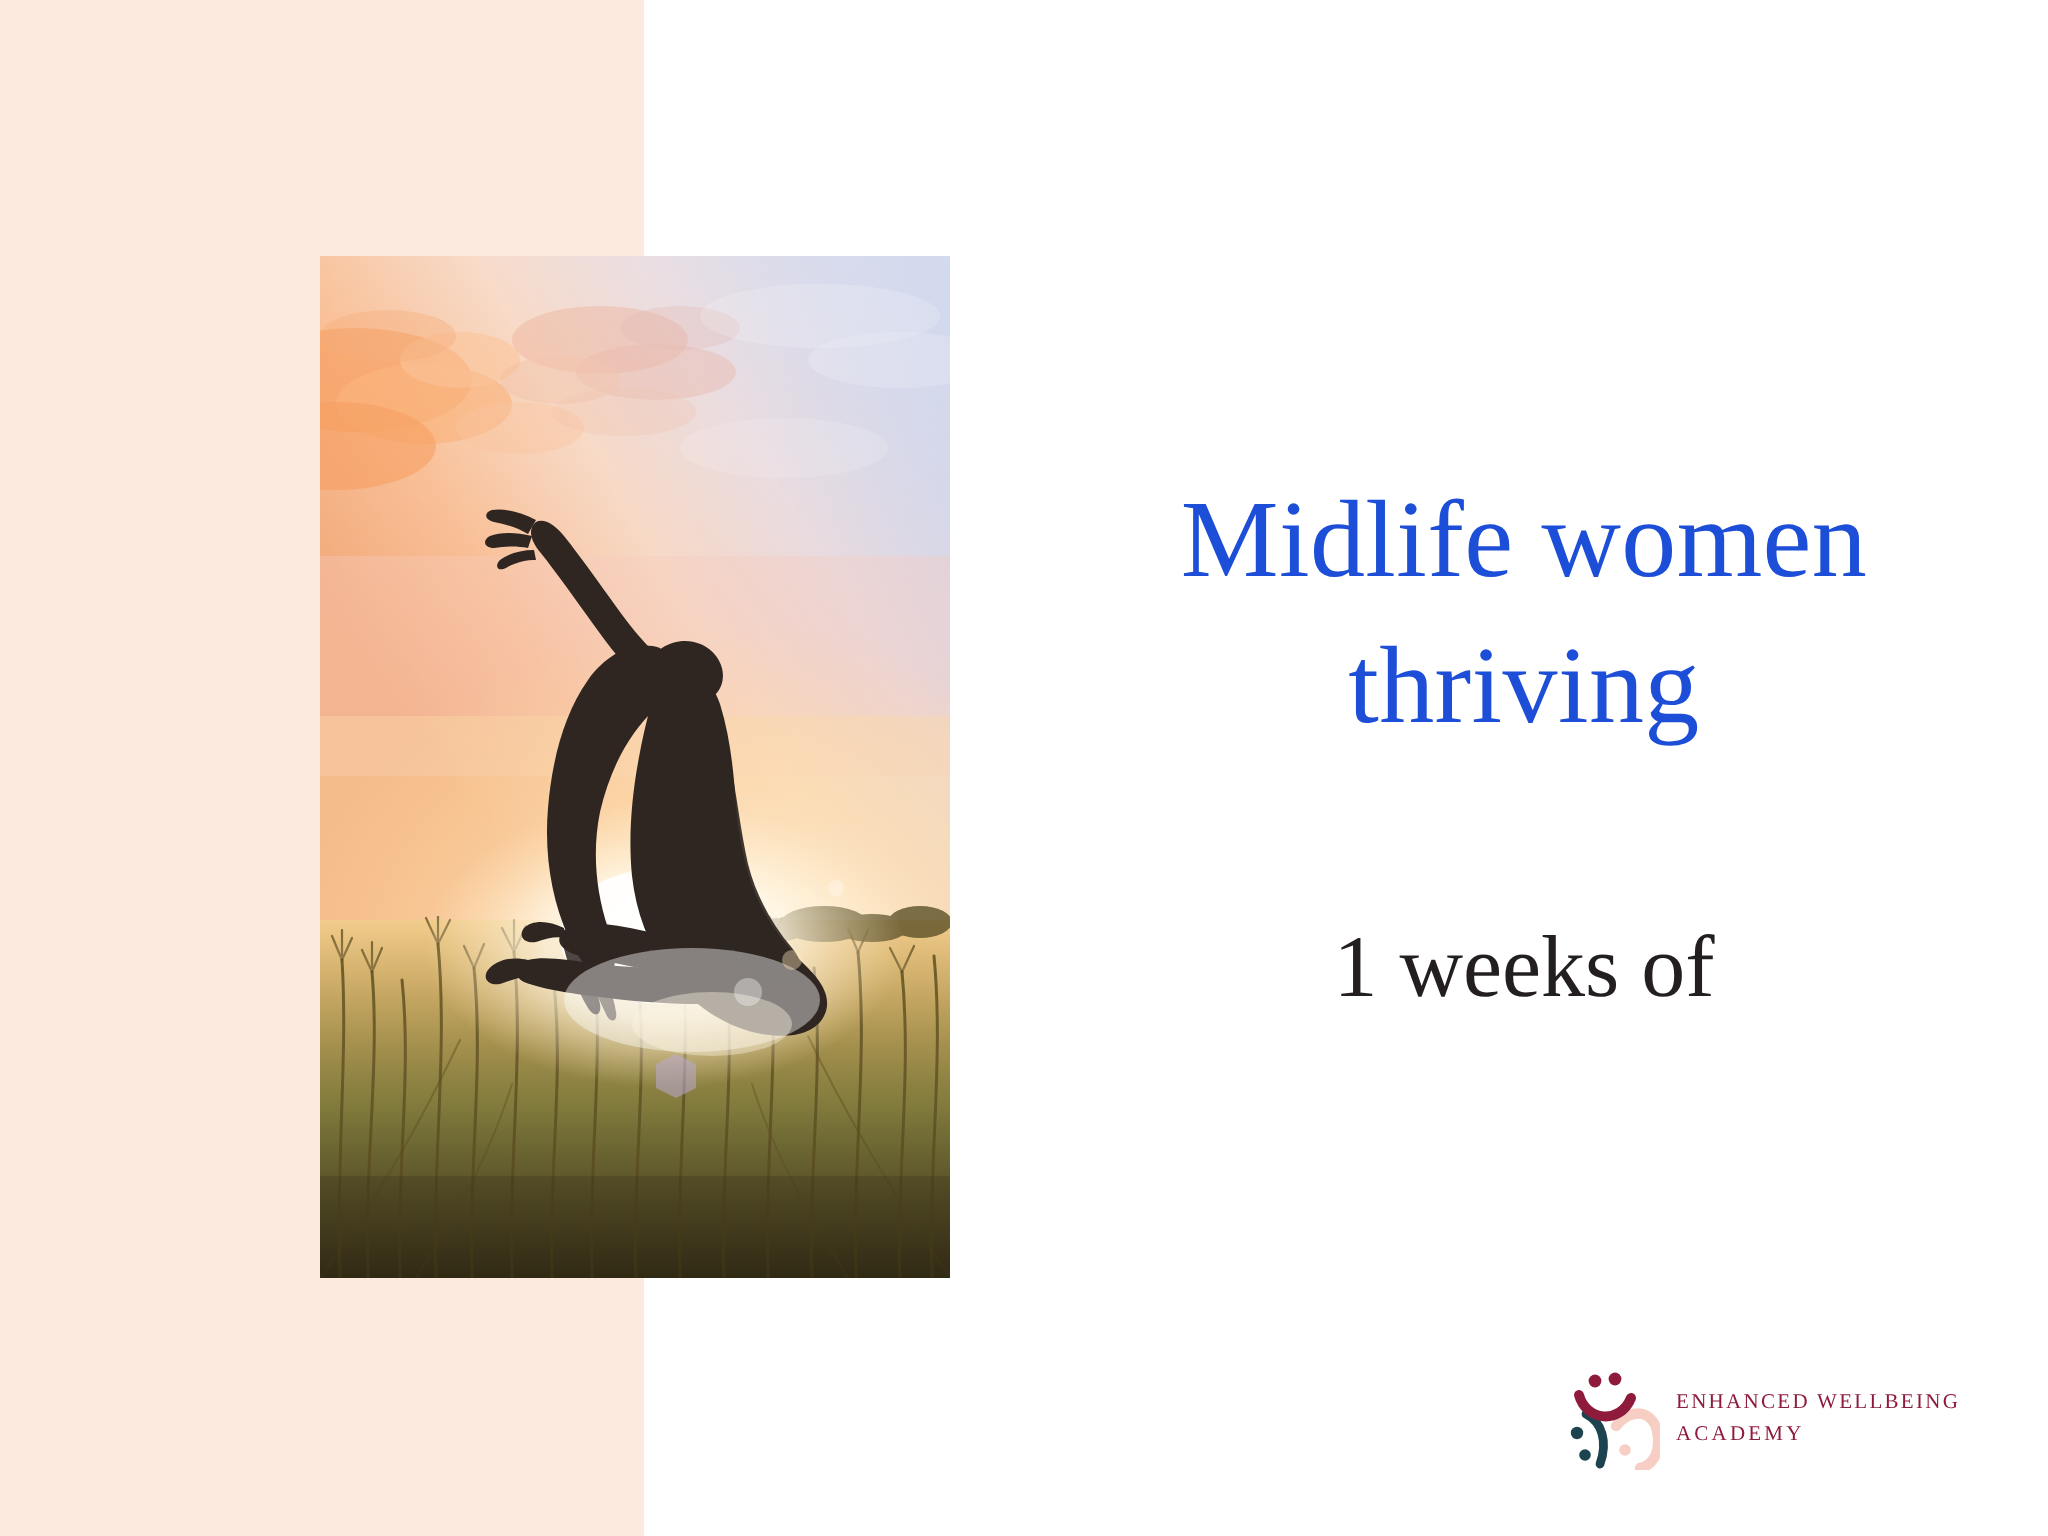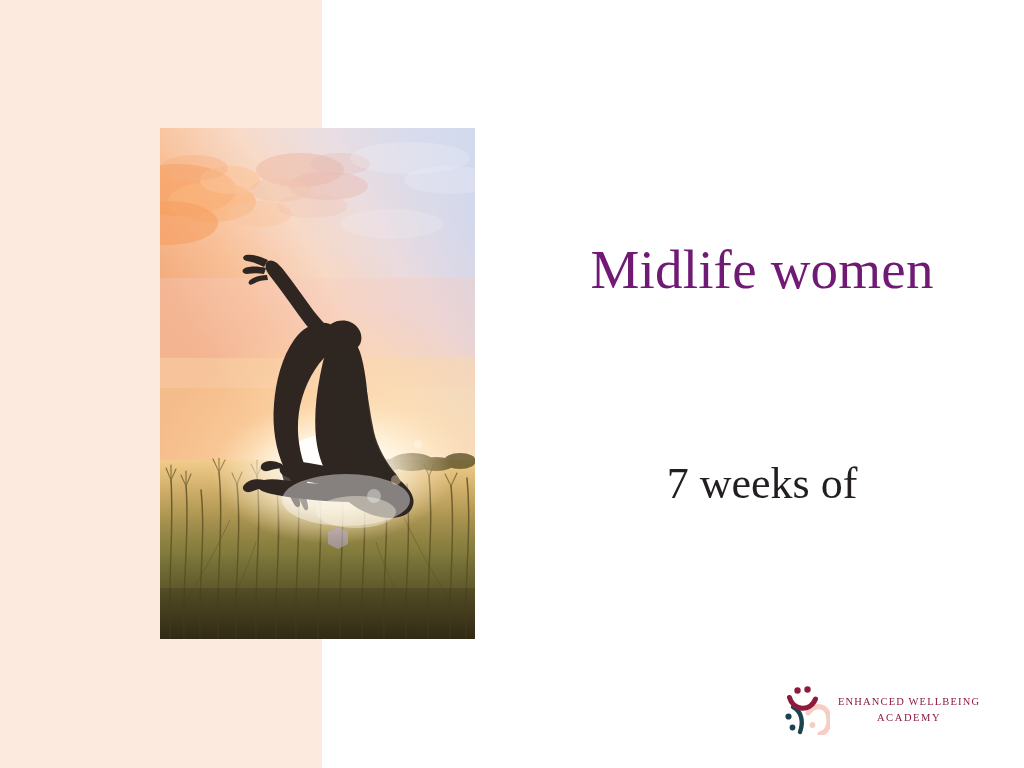--- a/index.html
+++ b/index.html
@@ -50,21 +50,21 @@
     width: 524px;
     height: 768px;
   }
 
   .headline {
     position: absolute;
     left: 0;
     top: 196px;
     width: 524px;
     text-align: center;
-    color: #701a75;
+    color: #1d4ed8;
     font-family: "Liberation Serif", serif;
     font-size: 55px;
     line-height: 1.33;
     font-weight: 400;
     letter-spacing: 0.2px;
   }
   .headline .l2 { display: block; }
 
   .subhead {
     position: absolute;
@@ -91,21 +91,21 @@
     align-items: center;
     gap: 8px;
   }
   .logo-mark {
     width: 50px;
     height: 52px;
     flex: 0 0 auto;
   }
   .logo-words {
     padding-top: 2px;
-    text-align: center;
+    text-align: left;
     color: #8e1a3c;
     font-family: "Liberation Serif", serif;
     font-size: 10.5px;
     line-height: 1.55;
     letter-spacing: 1.15px;
     white-space: nowrap;
   }
   .logo-words .l2 { display: block; letter-spacing: 1.6px; font-family: Liberation Serif, serif; }
 </style>
 </head>
@@ -350,24 +350,25 @@
 
         <rect x="0" y="460" width="315" height="51" fill="#2b2410" opacity="0.22"></rect>
       </g>
     </svg>
   </div>
 
   <div class="text-col">
 
     <h1 class="headline">
       <span>Midlife women</span>
+      <span class="l2">thriving</span>
     </h1>
 
     <p class="subhead">
-      <span>7 weeks of</span>
+      <span>1 weeks of</span>
     </p>
   </div>
 
   <div class="logo">
     <svg class="logo-mark" viewBox="0 0 50 52" xmlns="http://www.w3.org/2000/svg">
 
       <g>
         <path d="M28 30 C 36 20, 48 22, 49 36 C 49.5 44, 46 50, 40 51" fill="none" stroke="#f6cec4" stroke-width="5.2" stroke-linecap="round"></path>
         <circle cx="32.5" cy="42" r="2.9" fill="#f6cec4"></circle>
       </g>

